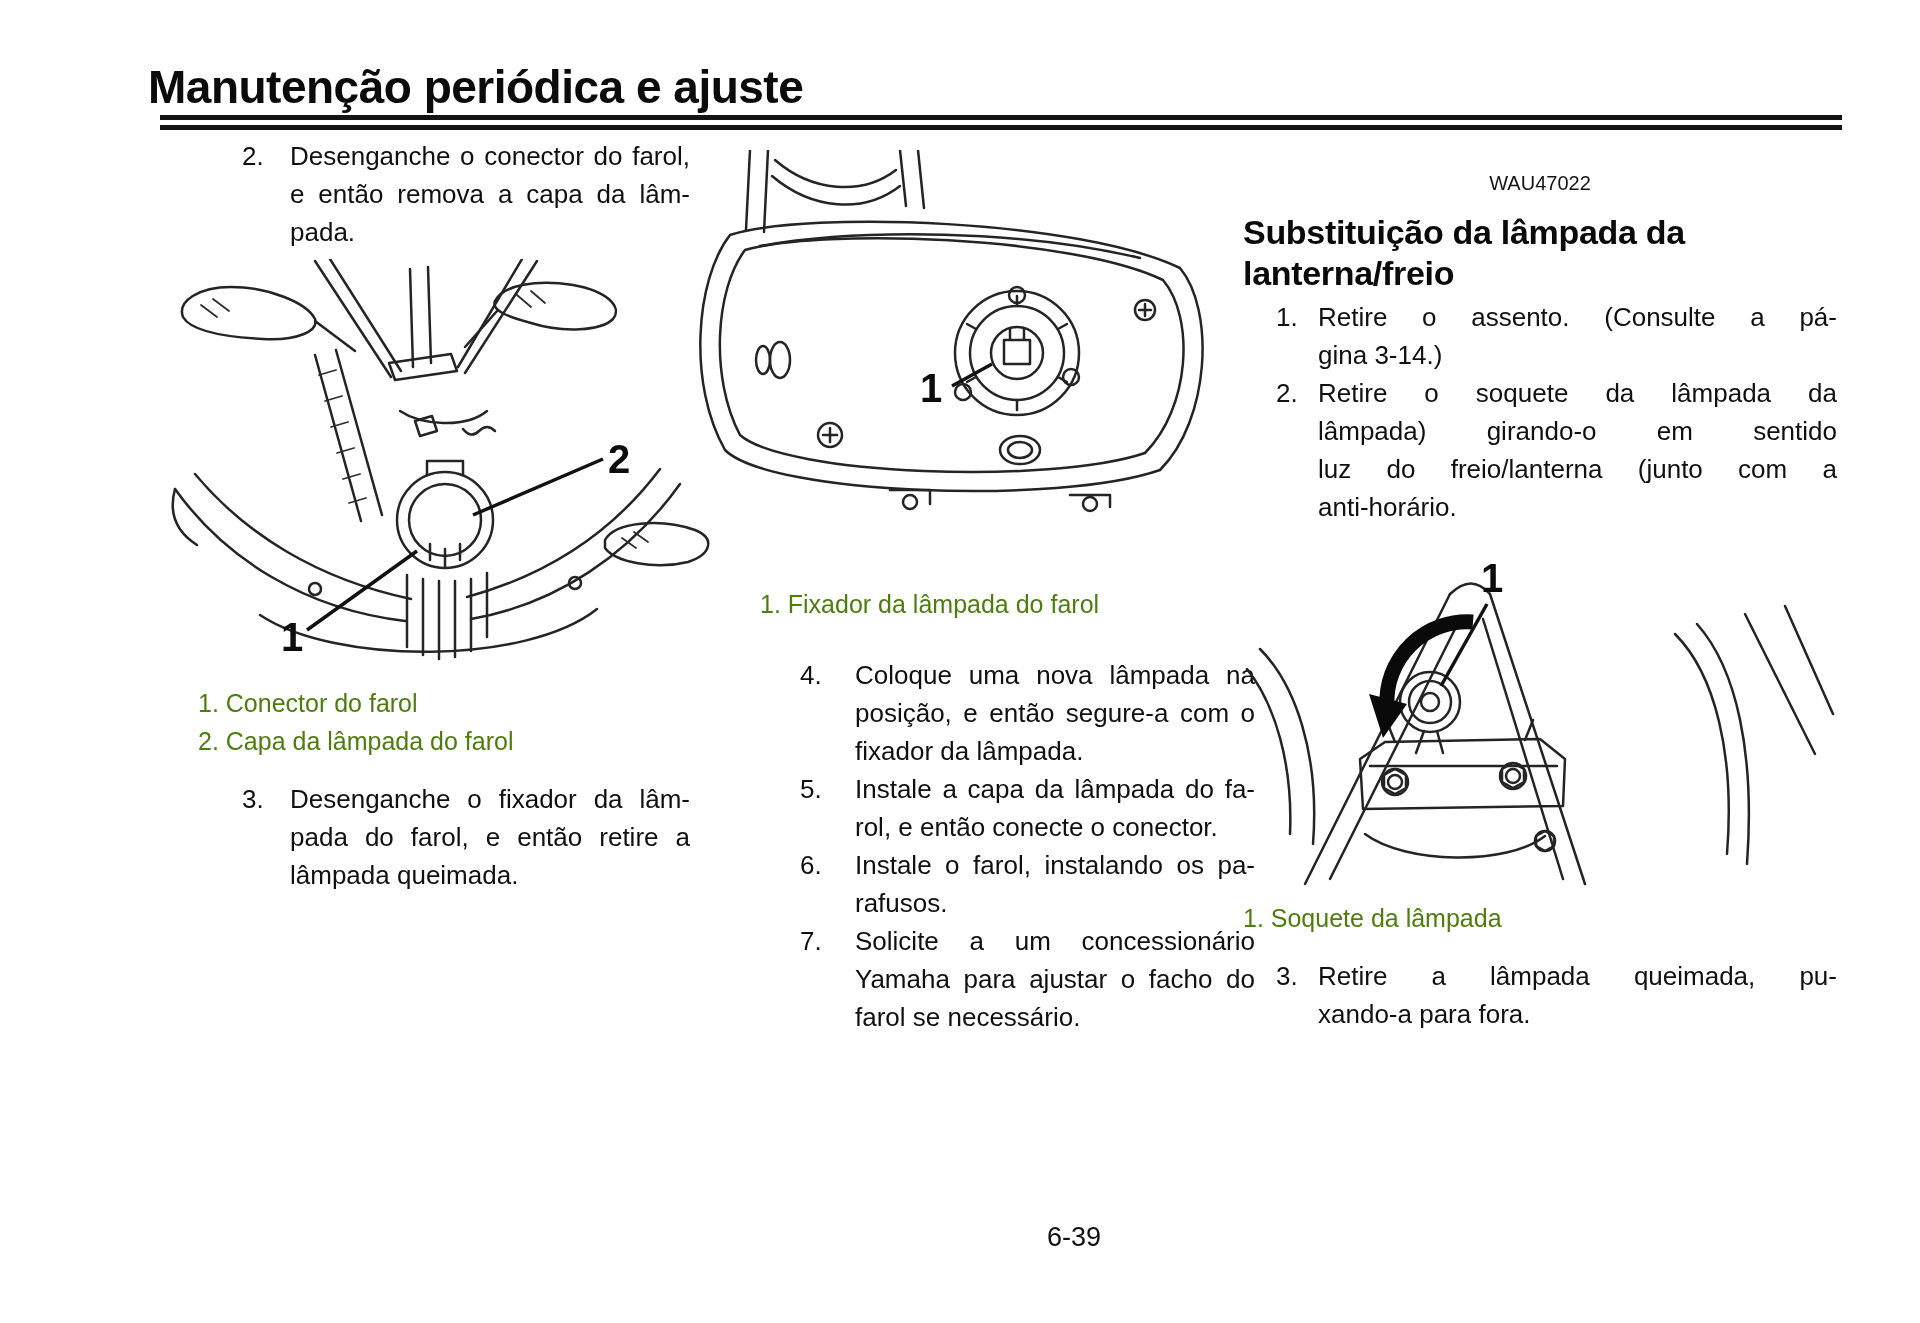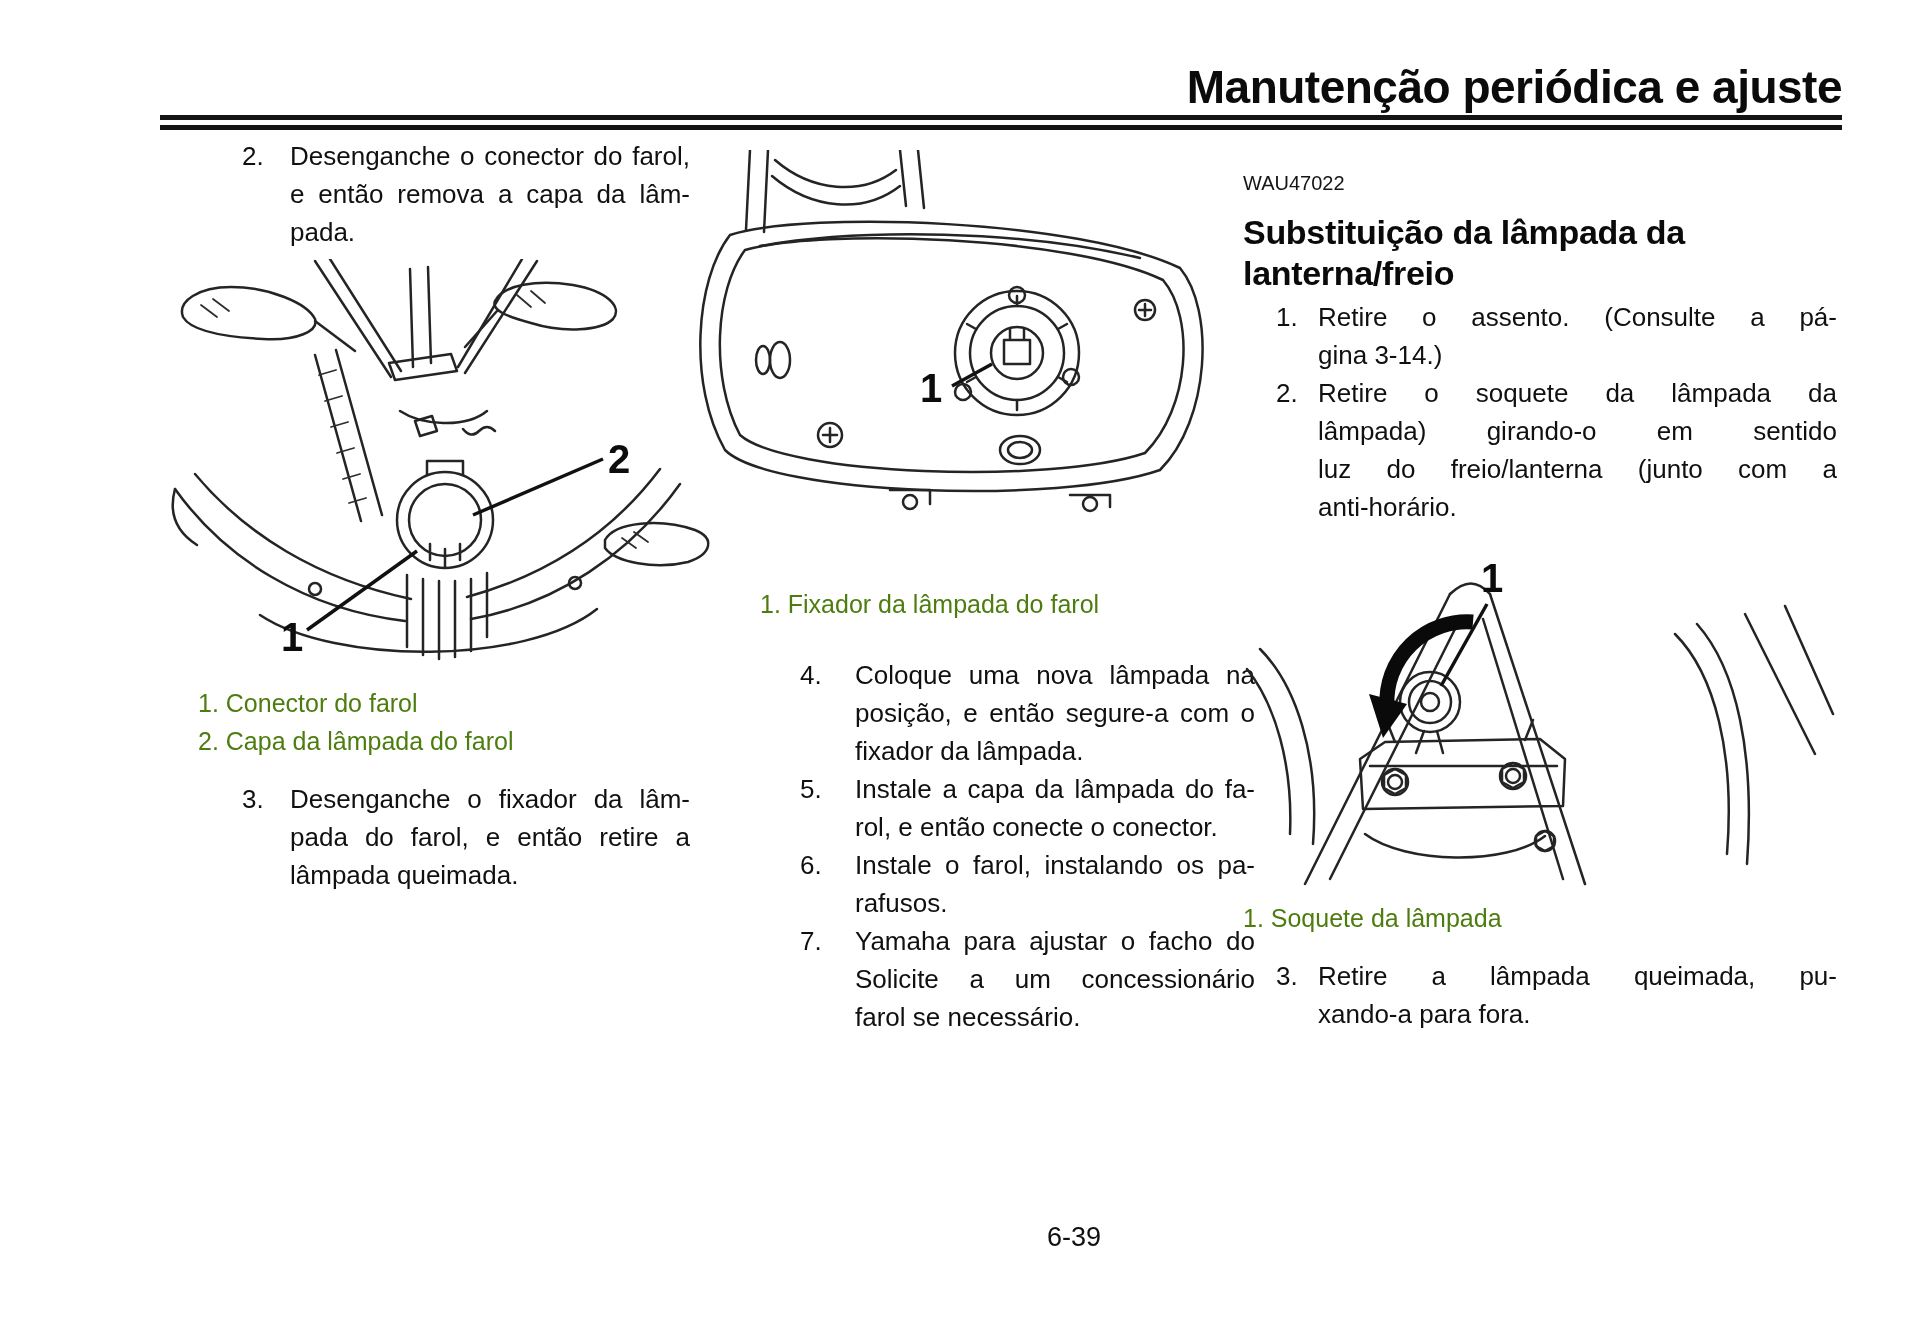--- a/index.html
+++ b/index.html
@@ -2,43 +2,43 @@
 <html><head>
 <meta charset="utf-8">
 <style>
   html,body { margin:0; padding:0; background:#ffffff; }
   .page {
     position:relative; width:1920px; height:1323px; background:#ffffff;
     font-family:"Liberation Sans", sans-serif; color:#111; overflow:hidden;
   }
   
   .header-title {
-    position:absolute; top:60px; left:160px; width:1682px;
-    text-align:right; font-size:46px; font-weight:bold; letter-spacing:-0.5px; color:#0b0b0b;
+    position:absolute; top:60px; left:148px; width:1682px;
+    font-size:46px; font-weight:bold; letter-spacing:-0.5px; color:#0b0b0b;
   }
   .header-rule {
     position:absolute; top:115px; left:160px; width:1682px; height:5px;
     border-top:5px solid #141414; border-bottom:5px solid #141414;
   }
   
   .col { position:absolute; font-size:26px; line-height:38px; color:#101010; }
   .col-left   { top:137px; left:198px;  width:492px; }
   .col-middle { top:150px; left:760px;  width:495px; }
   .col-right  { top:172px; left:1243px; width:594px; }
 
   .step { display:flex; }
   .step .num  { flex:0 0 92px; box-sizing:border-box; padding-left:44px; }
   .col-middle .step .num { flex-basis:95px; padding-left:40px; }
   .col-right  .step .num { flex-basis:75px; padding-left:33px; }
   .step .body { flex:1 1 auto; }
   .jline { text-align:justify; text-align-last:justify; }
 
   .caption { font-size:25px; line-height:38px; color:#4d7c0f; }
 
-  .wau-code { text-align:left; font-size:20px; line-height:22px; color:#151515; }
+  .wau-code { text-align:center; font-size:20px; line-height:22px; color:#151515; }
   .heading  { font-size:34px; font-weight:bold; line-height:41px; margin-top:18px; margin-bottom:4px; letter-spacing:-0.3px; color:#0a0a0a; }
 
   .figure { position:relative; }
   .figure svg { display:block; }
   .fig-left   svg { margin-left:-33px; }
   .fig-middle svg { margin-left:-160px; }
   .fig-right  svg { margin-left:2px; }
   .fig-stroke { fill:none; stroke:#242424; stroke-width:2.5; stroke-linecap:round; stroke-linejoin:round; }
   .fig-thin   { fill:none; stroke:#2e2e2e; stroke-width:1.8; stroke-linecap:round; }
   .fig-leader { fill:none; stroke:#111111; stroke-width:3.5; }
@@ -209,22 +209,22 @@
     <div class="step">
       <div class="num">6.</div>
       <div class="body">
           <div class="jline">Instale o farol, instalando os pa-</div>
           <div>rafusos.</div>
         </div>
     </div>
     <div class="step">
       <div class="num">7.</div>
       <div class="body">
+          <div class="jline">Solicite a um concessionário</div>
           <div class="jline">Yamaha para ajustar o facho do</div>
-          <div class="jline">Solicite a um concessionário</div>
           <div>farol se necessário.</div>
         </div>
     </div>
   </div>
 
   <div class="col col-right">
 
     <div class="wau-code">WAU47022</div>
     <div class="heading">
       <div>Substituição da lâmpada da</div>

